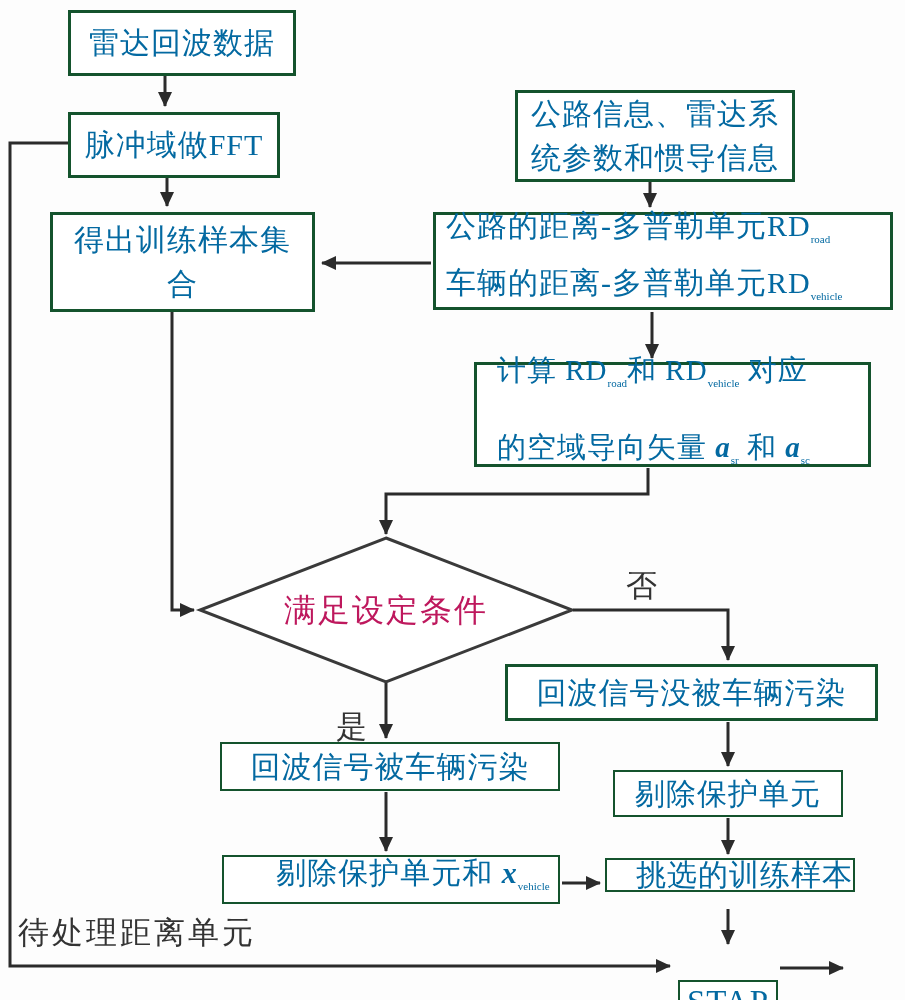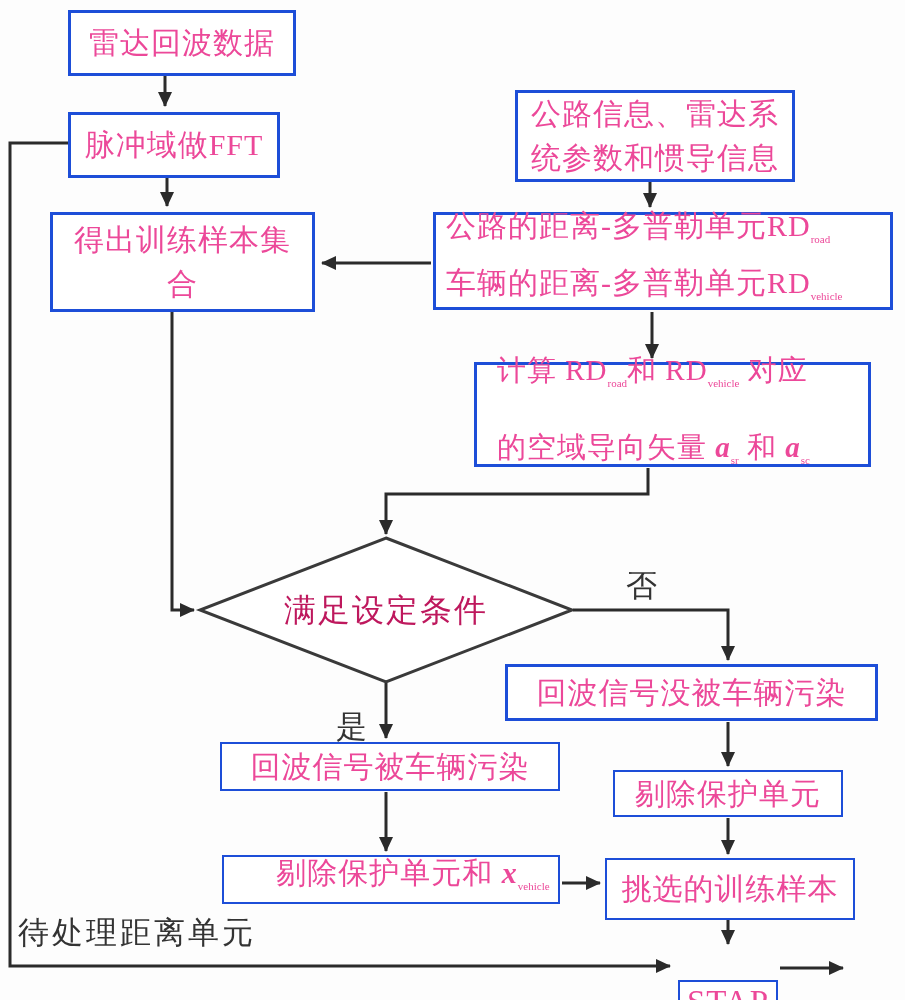--- a/index.html
+++ b/index.html
@@ -3,23 +3,23 @@
 <meta charset="utf-8">
 <style>
   html,body{margin:0;padding:0;background:#ffffff;}
   .stage{
     position:relative;width:905px;height:1000px;background:#fdfdfd;
     font-family:"Liberation Serif","DejaVu Serif",serif;color:#2e2e2e;overflow:hidden;
   }
   .wires{position:absolute;left:0;top:0;z-index:1;}
   .node{
     position:absolute;box-sizing:border-box;background:#ffffff;
-    border:3px solid #1d4ed8;z-index:2;
+    border:3px solid #14532d;z-index:2;
     display:flex;align-items:center;justify-content:center;
-    text-align:center;font-size:30px;line-height:44px;color:#ec4899;
+    text-align:center;font-size:30px;line-height:44px;color:#0369a1;
     letter-spacing:1px;
   }
   .node.lefty{justify-content:flex-start;text-align:left;}
   .lbl{position:absolute;z-index:3;font-size:31px;color:#333;letter-spacing:2px;white-space:nowrap;}
   .diamond-label{
     position:absolute;z-index:3;font-size:32px;color:#be185d;letter-spacing:2px;
     white-space:nowrap;transform:translate(-50%,-50%);text-align:right;
   }
   sub{font-size:11px;letter-spacing:0;}
   .vec{font-style:italic;font-weight:bold;font-family:"Liberation Serif","DejaVu Serif",serif;}
@@ -120,21 +120,21 @@
   </div>
 
   <div class="node" style="left:613px;top:770px;width:230px;height:47px;border-width:2.5px;">
     <span>剔除保护单元</span>
   </div>
 
   <div class="node" style="left:222px;top:855px;width:338px;height:49px;border-width:2.5px;white-space:nowrap;padding-left:44px;">
     <span><span>剔除保护单元和 </span><span class="vec">x</span><sub>vehicle</sub></span>
   </div>
 
-  <div class="node" style="left:605px;top:858px;width:250px;height:62px;border-width:2.5px;">
+  <div class="node" style="left:605px;top:858px;width:250px;height:34px;border-width:2.5px;justify-content:flex-end;">
     <span>挑选的训练样本</span>
   </div>
 
   <div class="node stapbox" style="left:678px;top:980px;width:100px;height:43px;border-width:2.5px;">
     <span>STAP</span>
   </div>
 
   <div class="lbl" style="left:18px;top:912px;letter-spacing:3px;">待处理距离单元</div>
 
 </div>

